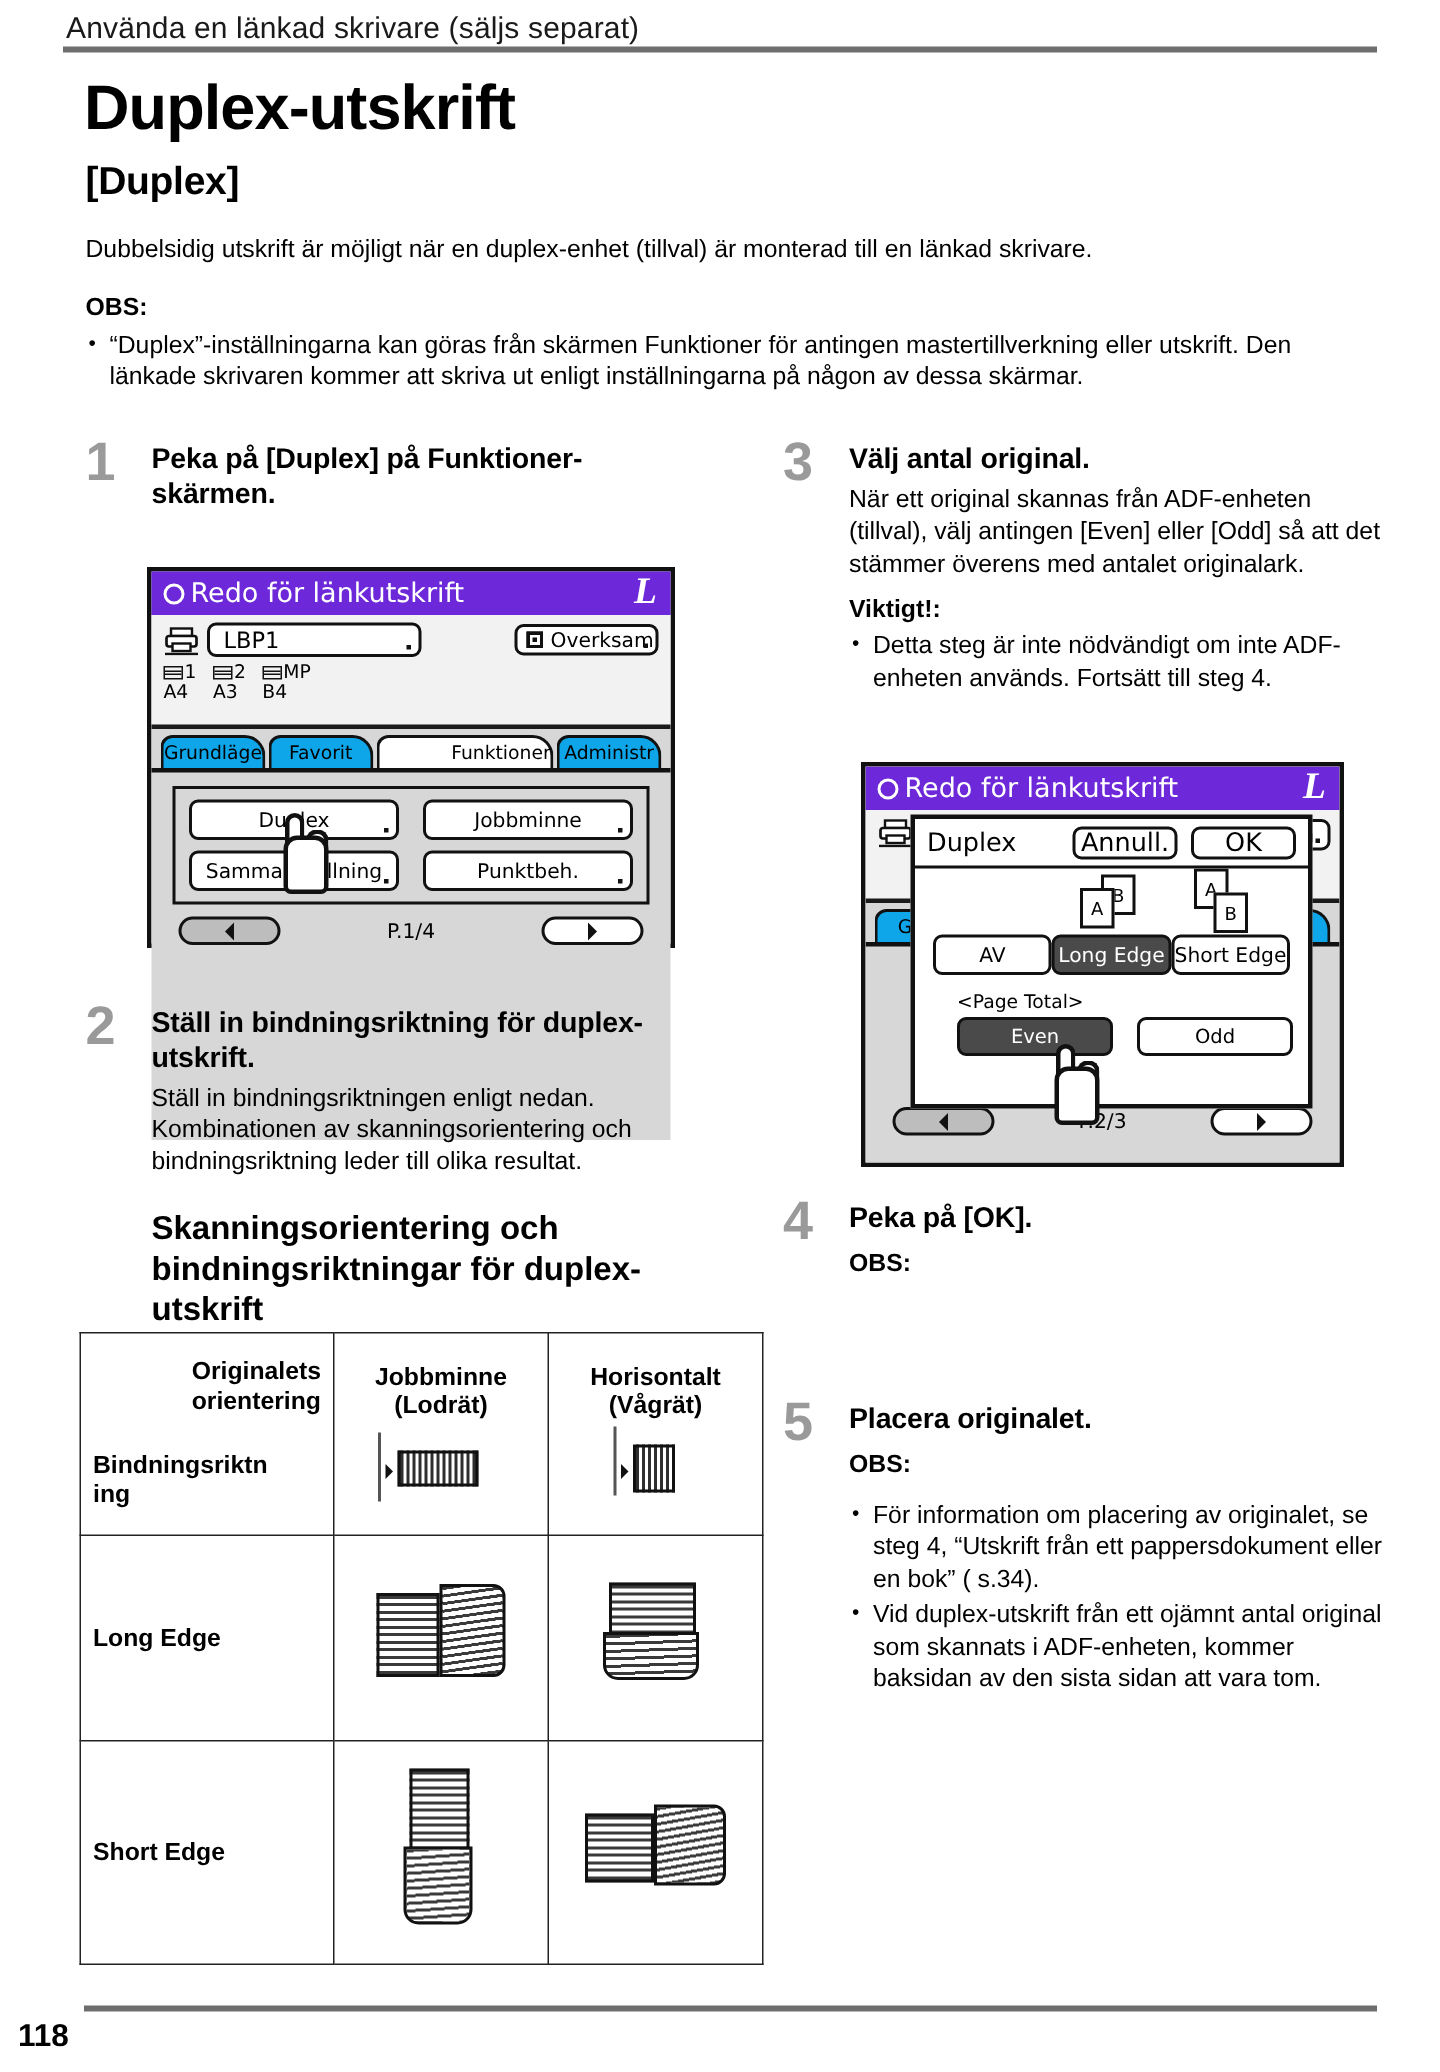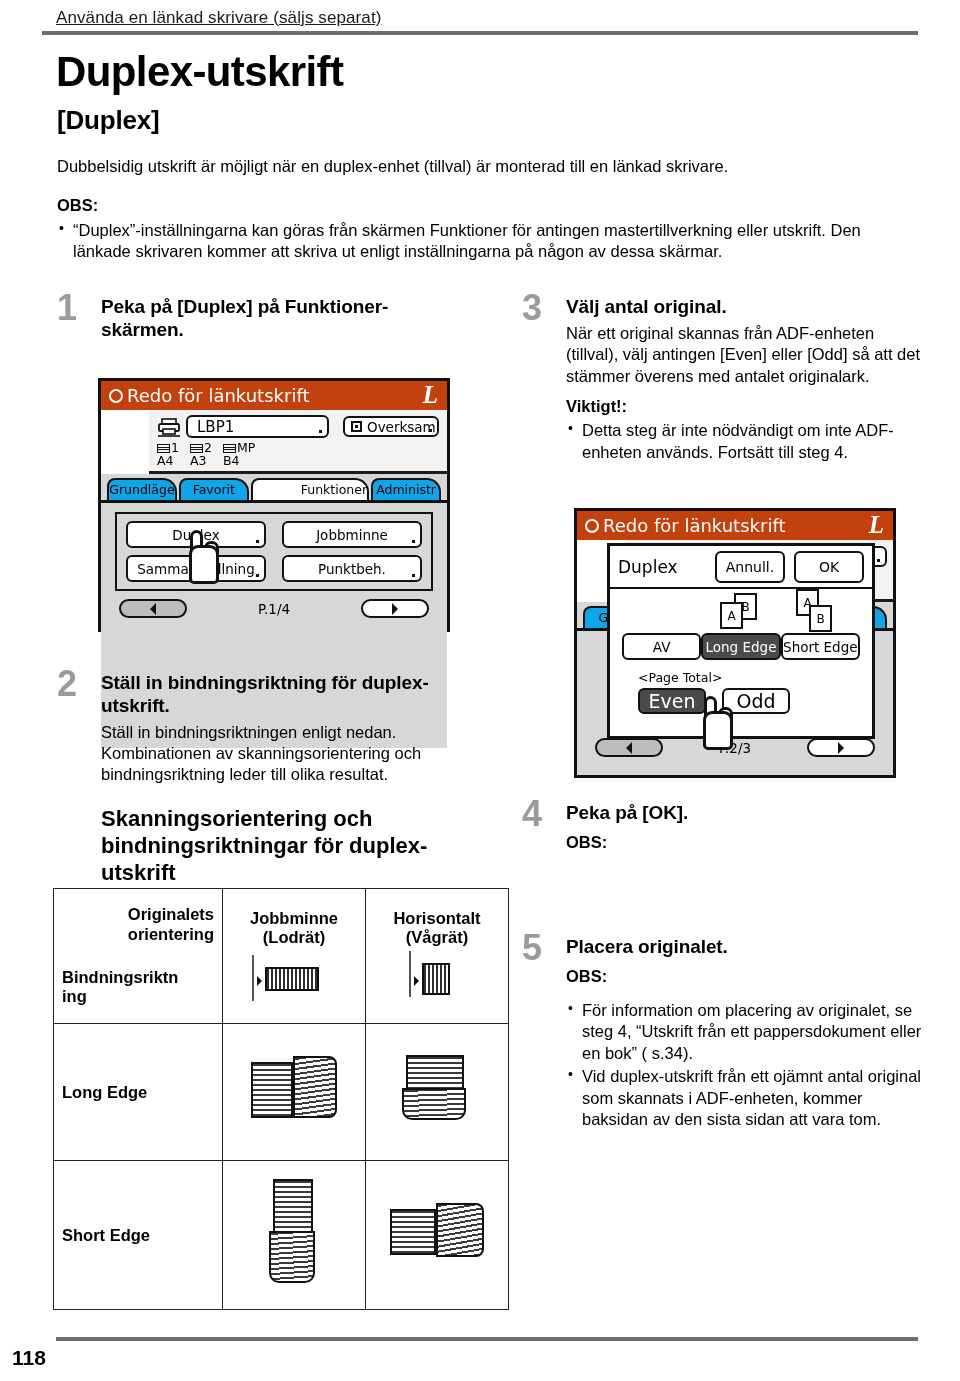--- a/index.html
+++ b/index.html
@@ -12,26 +12,25 @@
     height: 1381px;
     position: relative;
     font-family: "Liberation Sans", sans-serif;
     color: #000000;
     -webkit-font-smoothing: antialiased;
   }
 
   
   .runhead {
     position: absolute;
-    left: 56px;
+    left: 44px;
     top: 8px;
-    font-size: 17px;
+    font-size: 20px;
     color: #1a1a1a;
     letter-spacing: .1px;
-    text-decoration: underline;
   }
   .runhead-rule {
     position: absolute;
     left: 42px;
     top: 31px;
     width: 876px;
     height: 4px;
     background: #6e6e6e;
   }
 
@@ -129,21 +128,21 @@
 
   
   .lcd {
     position: absolute;
     background: #ffffff;
     border: 3px solid #111;
     box-sizing: border-box;
   }
   .lcd-titlebar {
     height: 29px;
-    background: #c2410c;
+    background: #6d28d9;
     color: #ffffff;
     display: flex;
     align-items: center;
     padding: 0 8px;
     font-size: 18px;
     font-family: "DejaVu Sans", sans-serif;
     position: relative;
   }
   .lcd-titlebar .ready-dot {
     width: 14px;
@@ -160,23 +159,22 @@
     top: 0px;
     font-family: "Liberation Serif", serif;
     font-style: italic;
     font-size: 25px;
     font-weight: bold;
   }
 
   .lcd-status {
     background: #f2f2f2;
     border-bottom: 3px solid #1b1b1b;
-    padding: 5px 8px 4px 8px;
+    padding: 5px 8px 16px 8px;
     position: relative;
-    margin-left: 48px;
   }
   .pill {
     border: 2px solid #111;
     border-radius: 6px;
     background: #fff;
     display: inline-flex;
     align-items: center;
     justify-content: center;
     font-family: "DejaVu Sans", sans-serif;
     box-sizing: border-box;
@@ -346,22 +344,22 @@
     padding: 5px 8px 4px 8px;
     border-bottom: 2.5px solid #111;
   }
   .dlg-title {
     font-size: 17px;
     font-family: "DejaVu Sans", sans-serif;
     flex: 1;
   }
   .dlg-btn {
     width: 70px;
-    height: 32px;
-    font-size: 14px;
+    height: 22px;
+    font-size: 17px;
     margin-left: 9px;
   }
   .dlg-body { padding: 6px 10px 4px 10px; position: relative; }
   .edge-row {
     display: flex;
     align-items: flex-end;
     justify-content: space-between;
     padding: 0 2px;
     margin-top: 38px;
   }
@@ -370,23 +368,23 @@
     height: 27px;
     font-size: 13.5px;
   }
   .ptot-label {
     font-size: 12.5px;
     font-family: "DejaVu Sans", sans-serif;
     margin: 10px 0 3px 18px;
   }
   .ptot-row { display: flex; gap: 16px; margin-left: 18px; }
   .ptot-btn {
-    width: 68px;
+    width: 104px;
     height: 26px;
-    font-size: 19px;
+    font-size: 13px;
   }
 
   
   .ab { position: absolute; }
   .ab .sheet {
     position: absolute;
     width: 23px;
     height: 27px;
     background: #fff;
     border: 2px solid #111;

